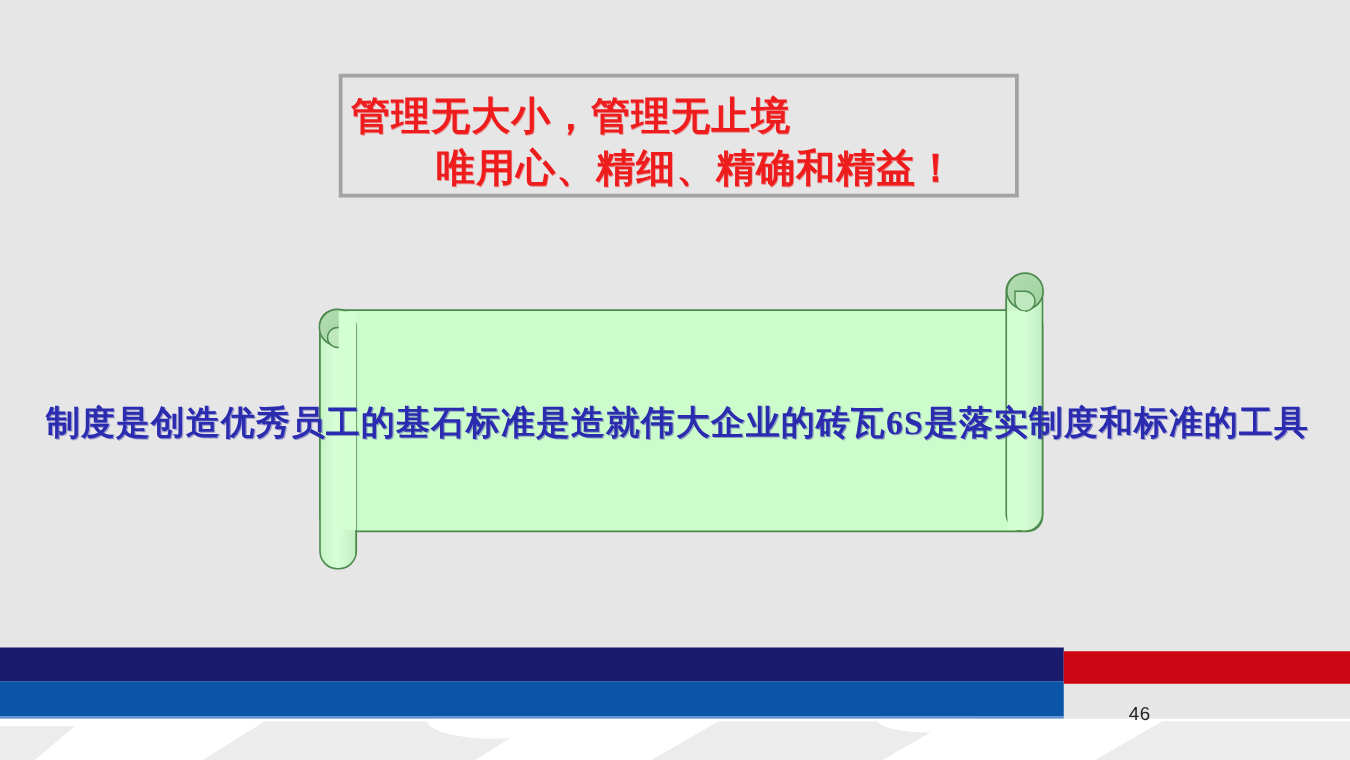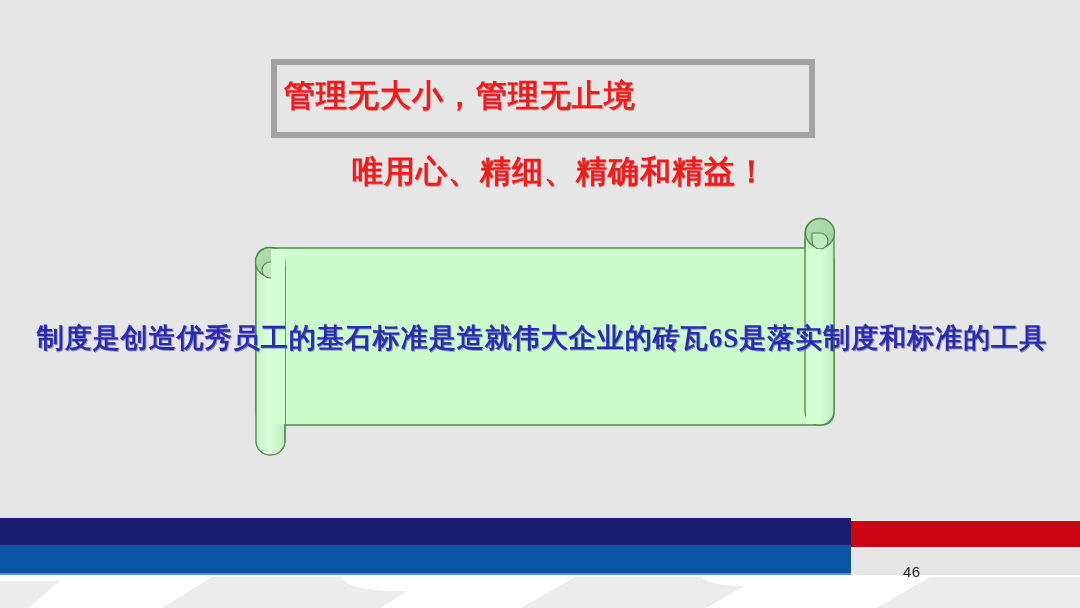--- a/index.html
+++ b/index.html
@@ -15,22 +15,22 @@
     overflow: hidden;
     font-family: "Liberation Serif", "DejaVu Serif", serif;
   }
 
   
   #title-box {
     position: absolute;
     left: 271px;
     top: 59px;
     width: 544px;
-    height: 79px;
-    border: 6px solid #a3a3a3;
+    height: 99px;
+    border: 3px solid #a3a3a3;
     background: transparent;
     box-sizing: border-box;
   }
   .title-line {
     color: #ee1c1c;
     font-family: "Liberation Serif", "DejaVu Serif", serif;
     font-weight: 700;
     font-size: 31px;
     line-height: 44px;
     letter-spacing: 1px;
@@ -39,21 +39,20 @@
   }
   #title-line-1 {
     position: absolute;
     left: 7px;
     top: 9px;
   }
   #title-line-2 {
     position: absolute;
     left: 75px;
     top: 51px;
-    margin-top: 34px;
   }
 
   
   #scroll-graphic {
     position: absolute;
     left: 240px;
     top: 205px;
     width: 610px;
     height: 265px;
   }

